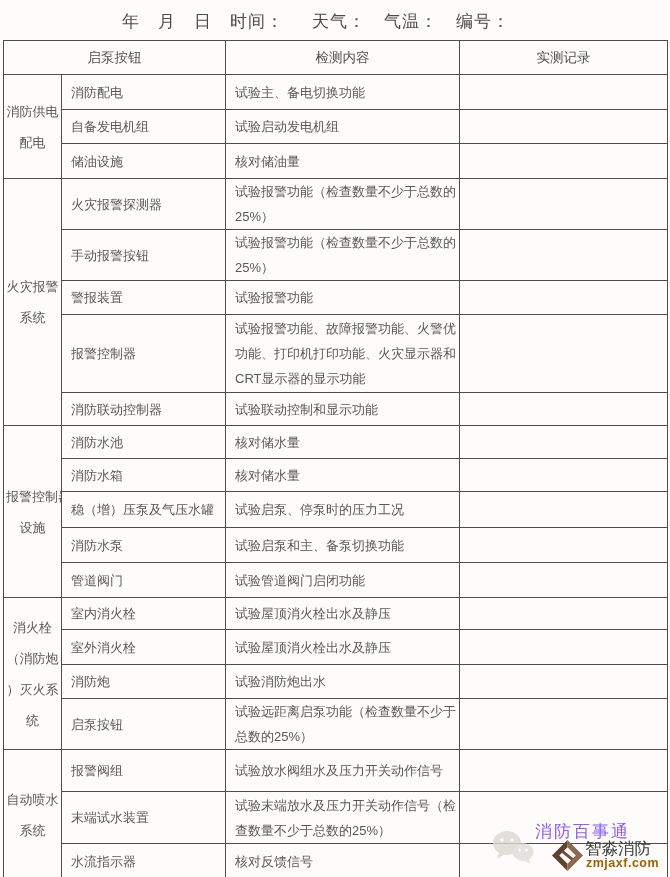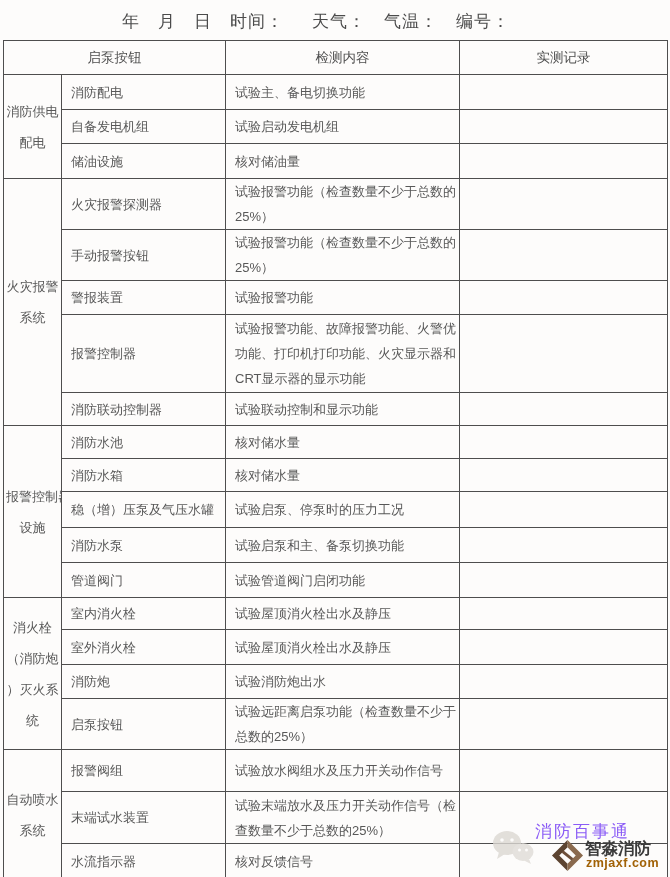--- a/index.html
+++ b/index.html
@@ -71,21 +71,21 @@
   .wm-faint-text {
     position:absolute; left:535px; top:820px;
     font-size:17px; letter-spacing:2px;
     color:#8b5cf6; font-weight:500;
     white-space:nowrap; z-index:5;
   }
   .wm-wechat { position:absolute; left:491px; top:829px; z-index:5; opacity:.8; }
   .wm-diamond { position:absolute; left:551px; top:839px; z-index:6; }
   .wm-brand {
     position:absolute; left:585px; top:840px; z-index:6;
-    font-size:16.5px; font-weight:700; color:#3b3b3b;
+    font-size:16.5px; font-weight:400; color:#3b3b3b;
     line-height:17px; white-space:nowrap;
   }
   .wm-url {
     position:absolute; left:586px; top:856px; z-index:6;
     font-size:12.5px; font-weight:700; color:#a16207;
     letter-spacing:.5px; white-space:nowrap;
   }
 </style>
 </head>
 <body>

